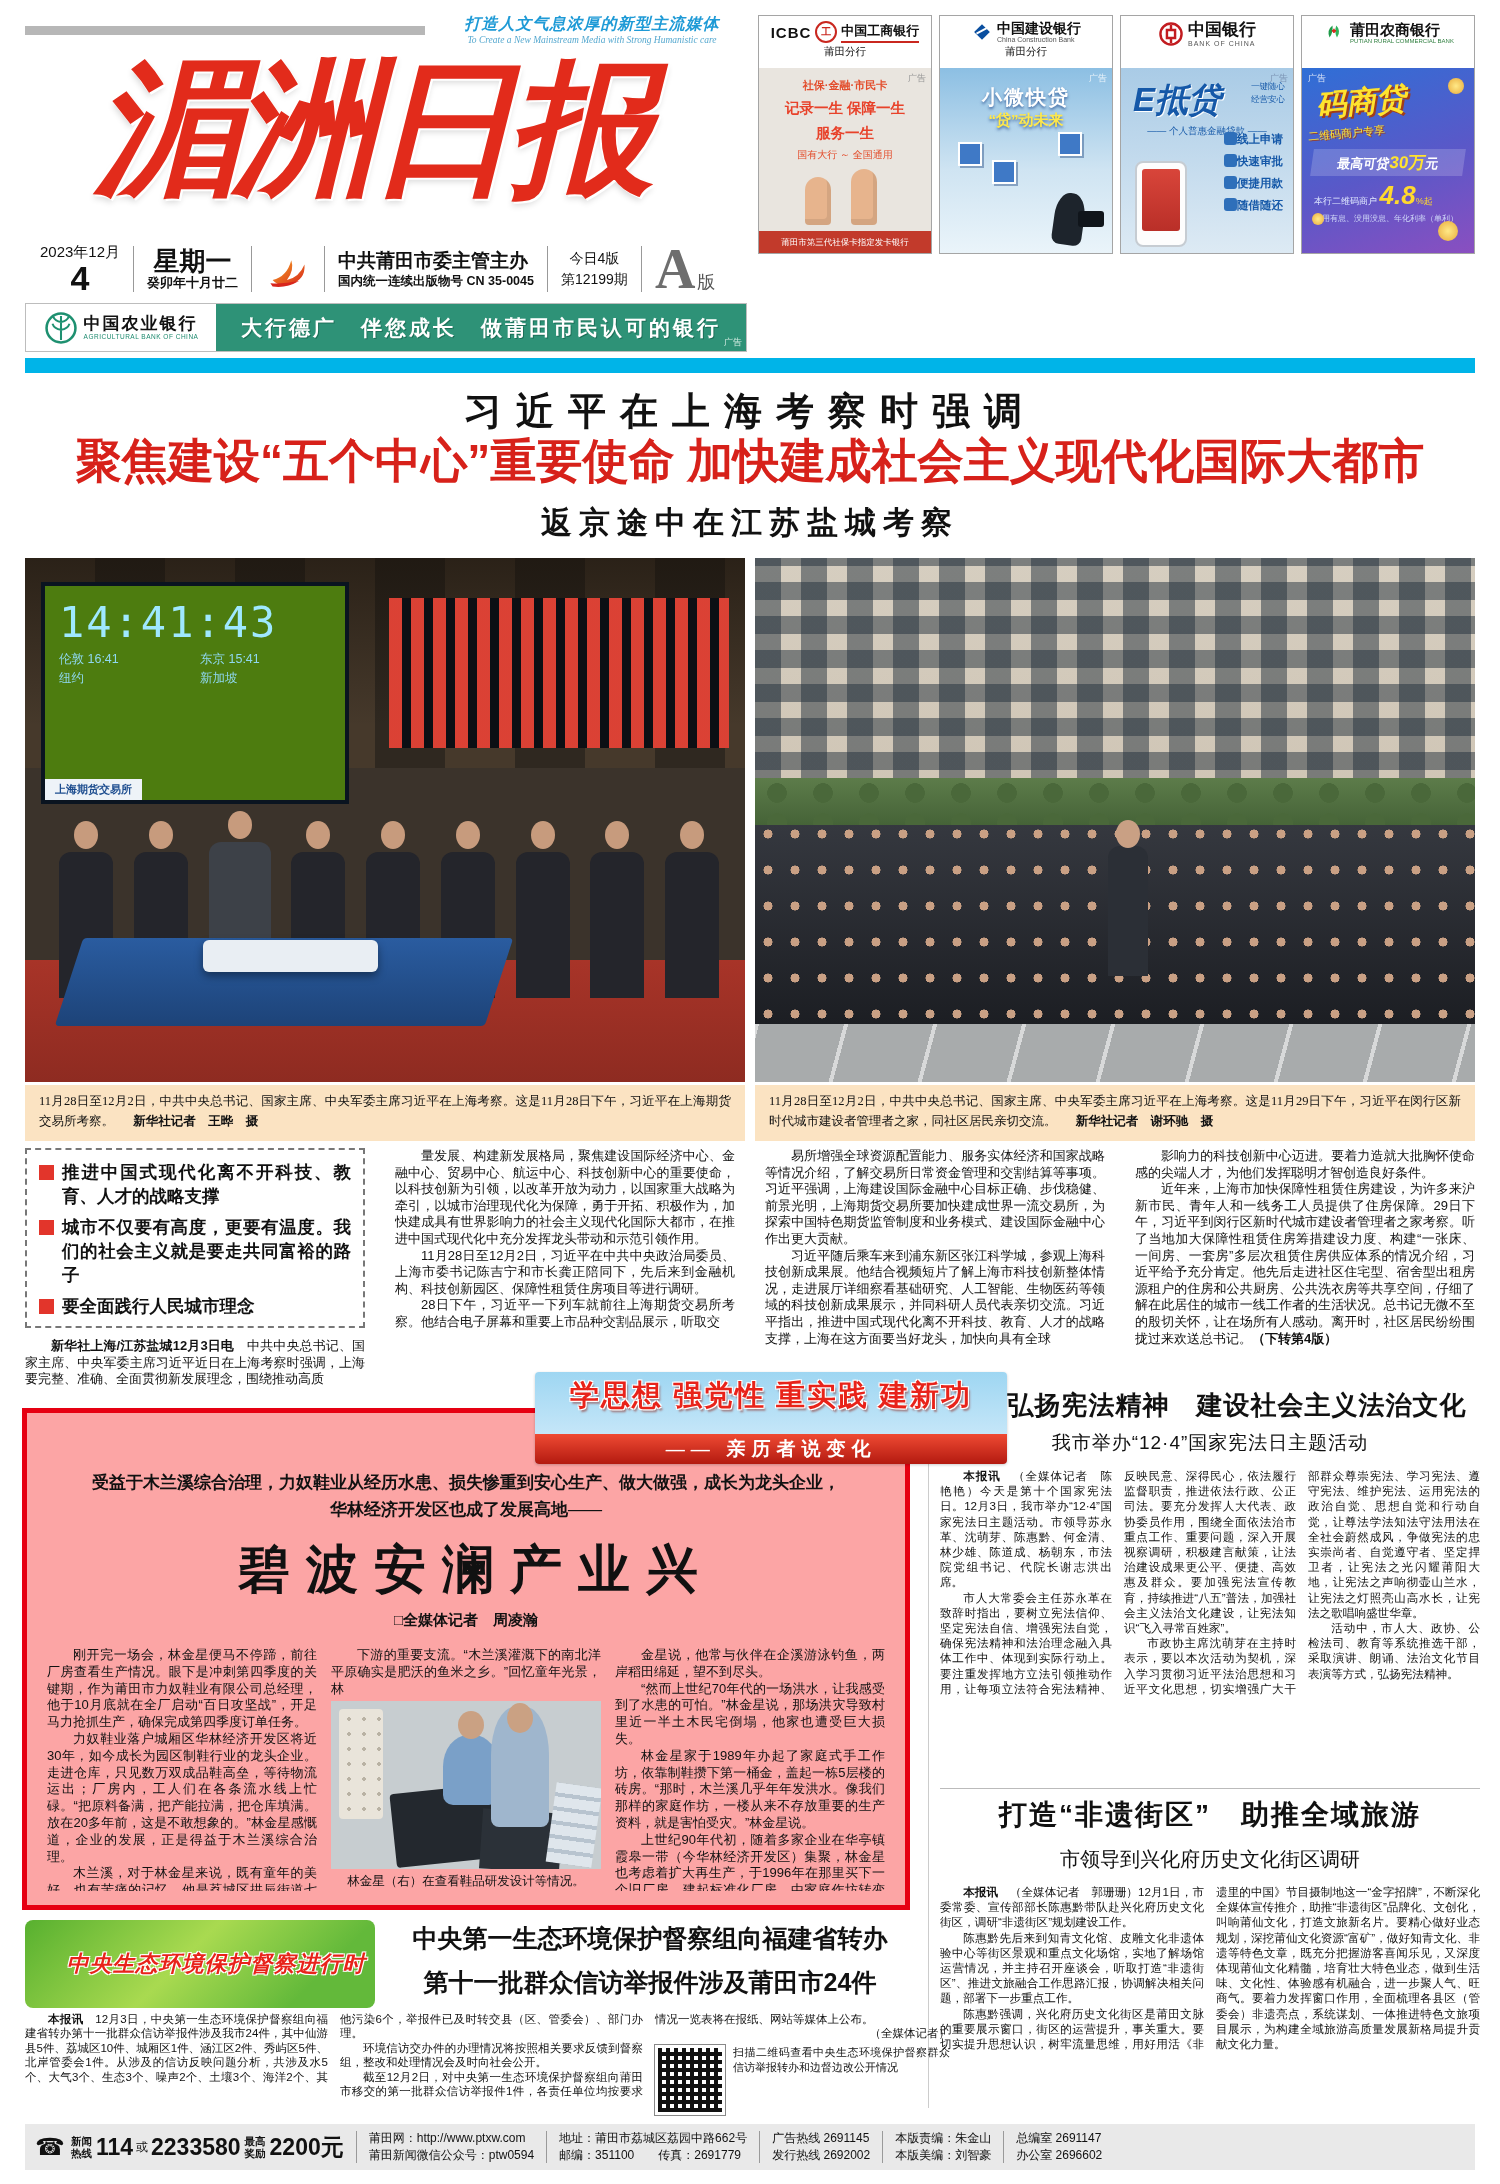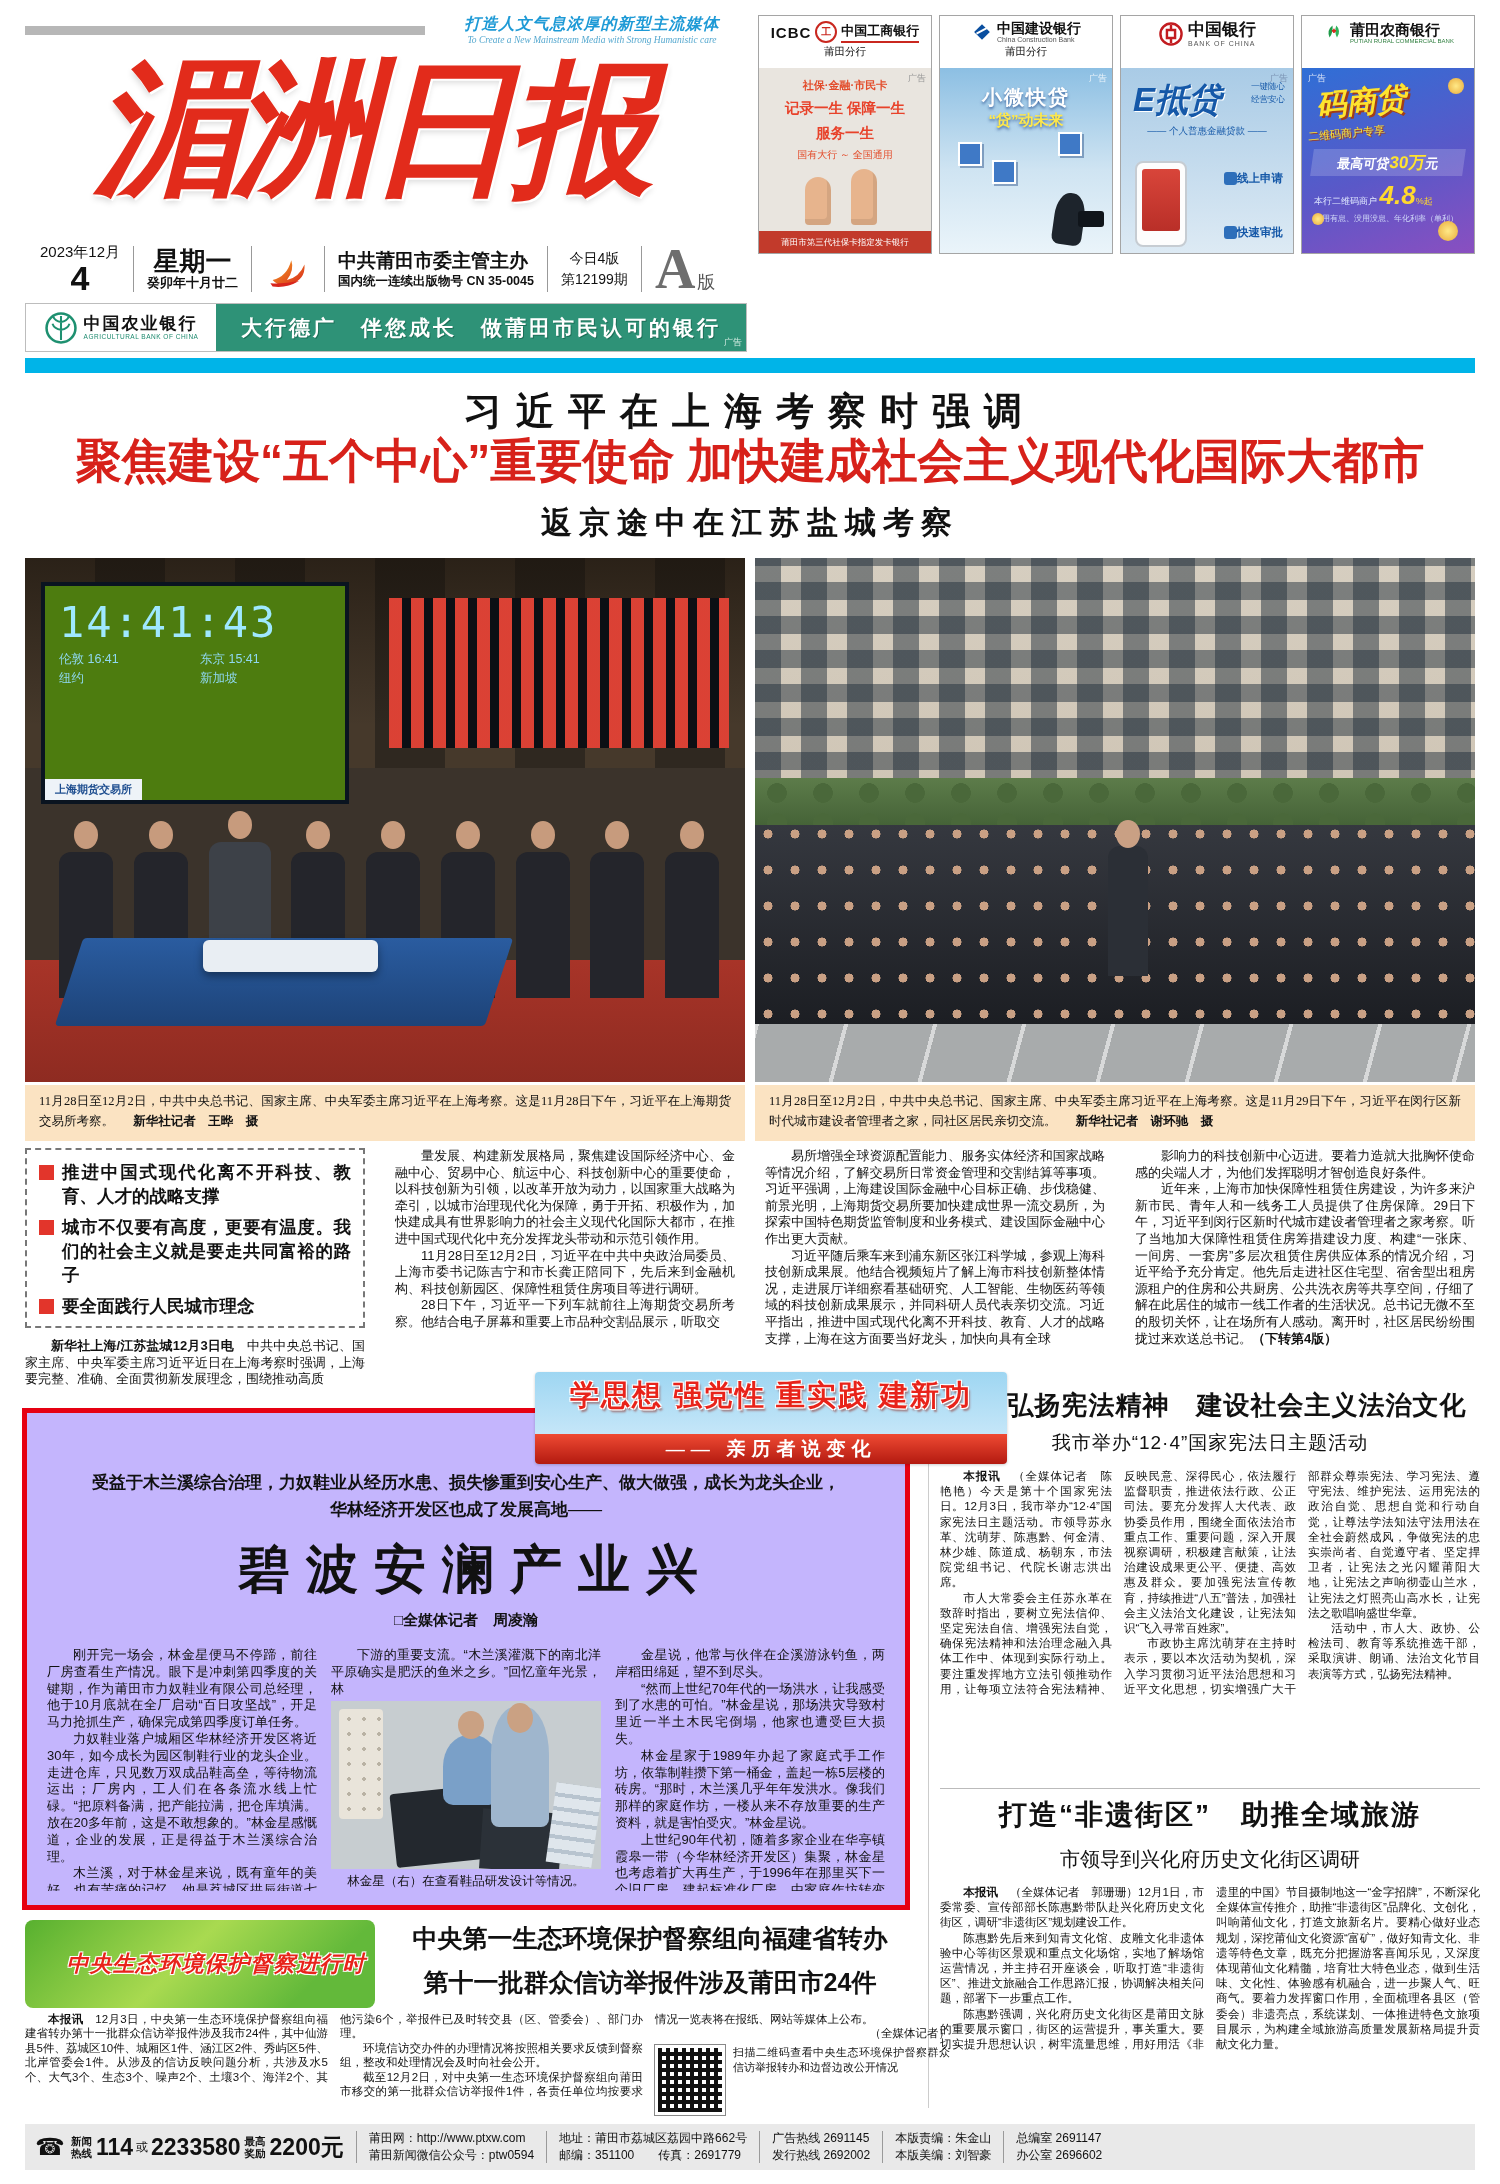--- a/index.html
+++ b/index.html
@@ -55,21 +55,21 @@
   .cube{position:absolute;width:20px;height:20px;background:#3f79c6;border:2px solid #fff;box-shadow:2px 2px 0 rgba(20,60,120,.4);}
   .ccb-man{position:absolute;right:28px;bottom:8px;width:30px;height:52px;background:#1d242c;border-radius:45% 45% 8px 8px;transform:rotate(8deg);}
   .ccb-case{position:absolute;right:8px;bottom:26px;width:26px;height:16px;background:#10151b;border-radius:3px;}
   .name-sm{font-size:14px;font-weight:bold;line-height:1.1;}
   .en-sm{font-size:7px;color:#555;}
   .boc-body{position:absolute;left:0;right:0;top:52px;bottom:0;background:linear-gradient(180deg,#a9cbe6,#ddeaf4);}
   .boc-prod{margin:10px 0 0 12px;font-size:33px;font-weight:bold;font-style:italic;color:#1558a8;text-shadow:1px 1px 0 #fff;display:inline-block;}
   .boc-tags{position:absolute;right:8px;top:12px;font-size:8.5px;color:#1558a8;line-height:1.5;text-align:left;}
   .boc-sub{text-align:center;font-size:9.5px;color:#1558a8;margin-top:2px;}
   .boc-feat{position:absolute;right:10px;top:64px;}
-  .boc-frow{display:flex;align-items:center;margin-bottom:7px;margin-top:39px;}
+  .boc-frow{display:flex;margin-bottom:7px;}
   .boc-fic{width:13px;height:13px;background:#2e6fba;border-radius:3px;}
   .boc-ftx{font-size:11.5px;color:#1558a8;font-weight:bold;}
   .boc-phone{position:absolute;left:14px;bottom:6px;width:48px;height:82px;background:#fdfdfd;border:2px solid #c6ccd2;border-radius:8px;}
   .boc-phscreen{position:absolute;left:5px;top:6px;right:5px;bottom:14px;background:linear-gradient(#d8453a,#b92f28);border-radius:3px;}
   .rcb-body{position:absolute;left:0;right:0;top:52px;bottom:0;background:linear-gradient(160deg,#2f6fd6,#5a58c8 55%,#8a4fc0);overflow:hidden;}
   .rcb-prod{margin:14px 0 0 14px;font-size:30px;font-weight:bold;font-style:italic;color:#ffe32e;text-shadow:2px 2px 0 #a23c18;transform:rotate(-5deg);display:inline-block;}
   .rcb-sub{font-size:11px;color:#ffe32e;transform:rotate(-5deg);display:inline-block;margin-left:6px;text-shadow:1px 1px 0 #a23c18;}
   .rcb-strip{margin:8px 10px 0;background:rgba(255,255,255,.18);transform:skewX(-8deg);padding:2px 6px;font-size:13px;font-weight:bold;color:#fff;text-align:center;}
   .rcb-strip .amt{color:#ffe32e;font-size:17px;}
   .rcb-rate{margin:4px 12px 0;color:#dfe8ff;font-size:9px;}
@@ -123,21 +123,21 @@
   .hlrow{display:flex;align-items:flex-start;margin-bottom:7px;}
   .hlsq{flex:none;width:15px;height:15px;background:#e2352b;margin:5px 8px 0 0;}
   .hltx{font-size:17.5px;line-height:24px;font-weight:bold;}
   
   .xsbanner{left:535px;top:1372px;width:472px;height:92px;background:linear-gradient(#9ed6f2,#d8eefb);border-radius:4px;overflow:hidden;z-index:5;box-shadow:0 1px 3px rgba(0,0,0,.2);}
   .xs-title{margin-top:4px;text-align:center;font-size:29px;font-weight:bold;color:#e8231a;letter-spacing:2px;
     text-shadow:-1px -1px 0 #fff,1px -1px 0 #fff,-1px 1px 0 #fff,1px 1px 0 #fff,2px 3px 2px rgba(140,30,20,.5);}
   .xs-ribbon{position:absolute;left:0;right:0;bottom:0;height:30px;background:linear-gradient(#ef4a33,#b31a10);color:#fff;
     font-size:19px;font-weight:bold;letter-spacing:6px;text-align:center;line-height:30px;font-family:"Liberation Serif",serif;}
   
-  .redbox{left:22px;top:1408px;width:888px;height:502px;border:5px solid #e60012;box-sizing:border-box;background:#c4b5fd;}
+  .redbox{left:22px;top:1408px;width:888px;height:502px;border:5px solid #e60012;box-sizing:border-box;background:#fca5a5;}
   .bb-intro{position:absolute;left:60px;right:60px;top:56px;text-align:center;font-size:17px;line-height:27px;font-weight:bold;font-family:"Liberation Serif",serif;}
   .bb-title{position:absolute;left:0;right:0;top:122px;text-align:center;font-size:52px;font-weight:bold;letter-spacing:16px;padding-left:20px;}
   .bb-byline{position:absolute;left:0;right:0;top:198px;text-align:center;font-size:15px;font-weight:bold;}
   .bb-cols{position:absolute;left:20px;right:20px;top:234px;bottom:14px;display:flex;gap:14px;}
   .bb-col{flex:1;overflow:hidden;font-size:13px;line-height:16.8px;text-align:justify;}
   .bb-col p{margin:0;text-indent:2em;}
   .bb-photo{width:100%;height:168px;background:#c7cdd0;position:relative;overflow:hidden;margin:4px 0 3px;}
   .bp-shelf{position:absolute;left:8px;top:8px;width:44px;height:110px;background:#e9e4da;border-radius:4px;
     background-image:radial-gradient(circle 3px at 10px 10px,#b9b2a4 60%,transparent 62%);background-size:15px 15px;}
   .bp-mon1{position:absolute;left:62px;bottom:6px;width:100px;height:74px;background:#23282e;transform:rotate(-6deg);border-radius:4px;}

